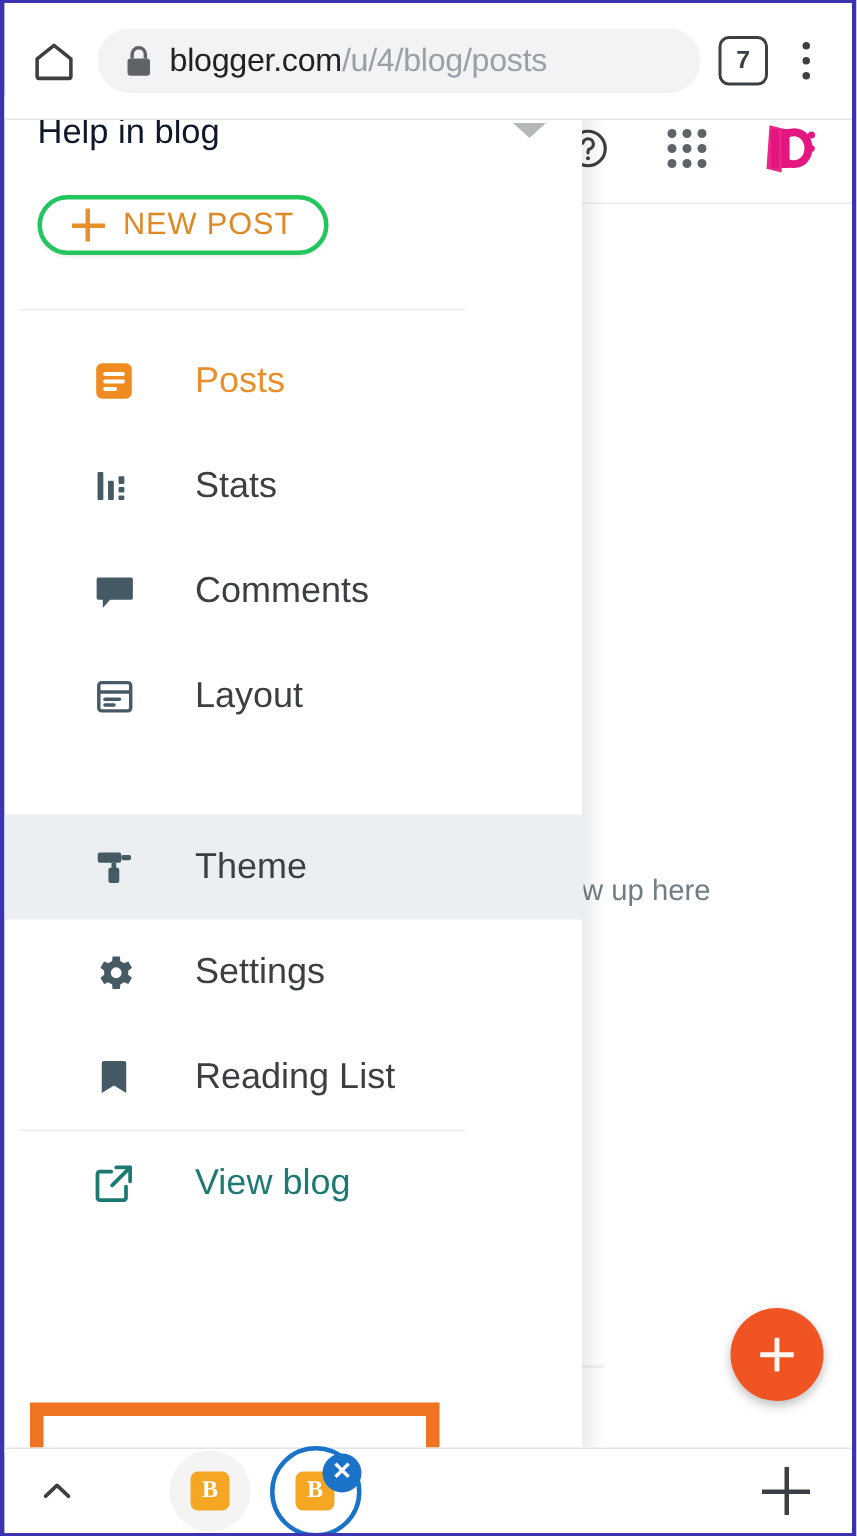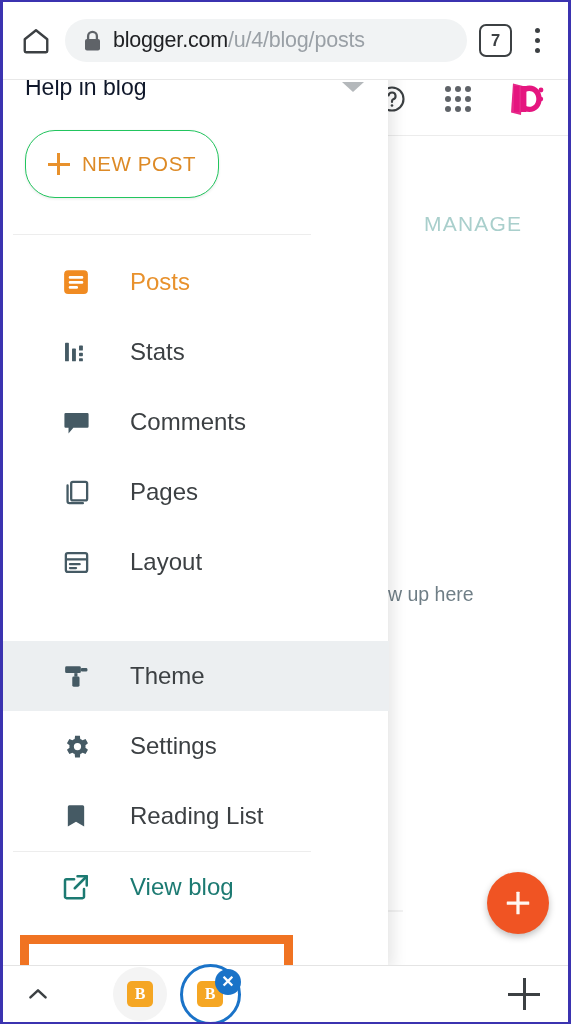--- a/index.html
+++ b/index.html
@@ -188,22 +188,22 @@
   #blog-caret {
     flex: 0 0 auto;
     width: 0; height: 0;
     border-left: 11px solid transparent;
     border-right: 11px solid transparent;
     border-top: 10px solid #b4b8bb;
   }
   #new-post-button {
     margin: 19px 0 0 22px;
     width: 194px;
-    height: 68px;
-    border: 1px solid #22c55e;
+    height: 40px;
+    border: 3px solid #22c55e;
     border-radius: 30px;
     background: #ffffff;
     box-shadow: 0 1px 3px rgba(0,0,0,0.09);
     display: flex;
     align-items: center;
     justify-content: center;
     gap: 12px;
     cursor: pointer;
   }
   #new-post-plus {
@@ -429,21 +429,20 @@
               <path d="M17 10h5.4v26H17z"></path>
               <path d="M9 7.5l10 2.5-2 29-10-2.5z" opacity="0.92"></path>
               <path d="M25.5 9.5c7 0 12.2 5.6 12.2 13.2S32.5 36 25.5 36c-1.8 0-3.4-.3-4.8-.9l1.3-5c1 .5 2.1.7 3.3.7 4.1 0 7-3.3 7-7.9s-2.9-8-7-8c-1.2 0-2.3.3-3.3.8l-1.3-5c1.4-.7 3-1.2 4.8-1.2z"></path>
               <circle cx="37" cy="14" r="2.4"></circle>
               <circle cx="37" cy="23" r="2.2"></circle>
             </g>
           </svg>
         </div>
       </div>
 
-      <div id="manage-label">MANAGE</div>
 
       <div id="empty-hint">w up here</div>
 
       <div id="fab">
         <svg width="30" height="30" viewBox="0 0 24 24">
           <rect x="3" y="10.8" width="18" height="2.6" rx="0.4" fill="#fff7f2"></rect>
           <rect x="10.7" y="3" width="2.6" height="18" rx="0.4" fill="#fff7f2"></rect>
         </svg>
       </div>
     </div>
@@ -492,29 +491,20 @@
         <div class="nav-item">
           <span class="nav-icon">
             <svg width="29" height="29" viewBox="0 0 24 24" fill="#455a64">
               <path d="M3 4.2h18a1 1 0 0 1 1 1v10.2a1 1 0 0 1-1 1H9.4L5.4 21v-4.6H3a1 1 0 0 1-1-1V5.2a1 1 0 0 1 1-1z"></path>
             </svg>
           </span>
           <span class="nav-label">Comments</span>
         </div>
 
 
-        <div class="nav-item">
-          <span class="nav-icon">
-            <svg width="29" height="29" viewBox="0 0 24 24" fill="none" stroke="#455a64" stroke-width="1.9">
-              <rect x="7.6" y="3.2" width="13.2" height="15.4" rx="1.4"></rect>
-              <path d="M4.6 6.2v13.1a1.5 1.5 0 0 0 1.5 1.5h11.2" stroke-linecap="round"></path>
-            </svg>
-          </span>
-          <span class="nav-label">Pages</span>
-        </div>
 
         <div class="nav-item">
           <span class="nav-icon">
             <svg width="29" height="29" viewBox="0 0 24 24" fill="none" stroke="#455a64" stroke-width="1.9">
               <rect x="3.2" y="4.2" width="17.6" height="15.6" rx="1.6"></rect>
               <path d="M3.2 9.4h17.6"></path>
               <path d="M6.6 13.4h8" stroke-linecap="round"></path>
               <path d="M6.6 16.6h5" stroke-linecap="round"></path>
             </svg>
           </span>

